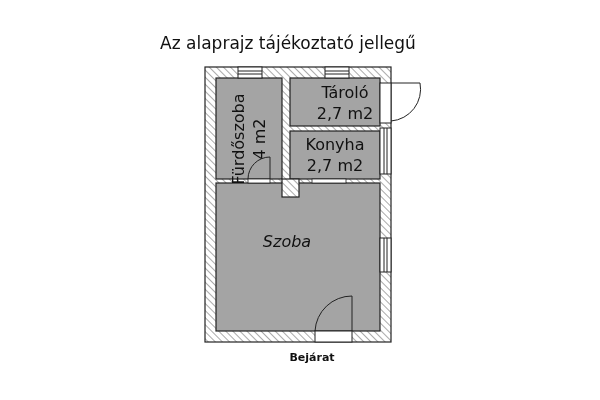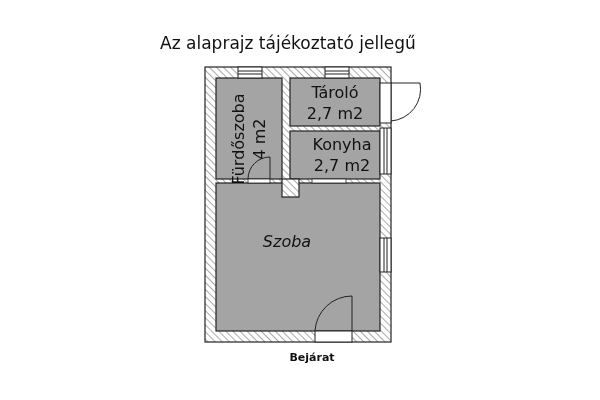--- a/index.html
+++ b/index.html
@@ -69,26 +69,26 @@
     <rect x="315" y="331" width="37" height="11" fill="#fff" stroke="#222" stroke-width="1"></rect>
     <path d="M315 331 A 37 37 0 0 1 352 296 L352 331" fill="none" stroke="#222" stroke-width="1"></path>
   </g>
 </svg>
 
 <div class="room-label" style="left:199px; top:118px; width:100px; transform: rotate(-90deg);">
   <div>Fürdőszoba</div>
   <div>4 m2</div>
 </div>
 
-<div class="room-label" style="left:290px; top:82px; width:90px;text-align:center;">
+<div class="room-label" style="left:300px; top:82px; width:90px;text-align:center;">
   <div>Tároló</div>
   <div>2,7 m2</div>
 </div>
 
-<div class="room-label" style="left:290px; top:134px; width:90px;margin-left:7px;">
+<div class="room-label" style="left:290px; top:134px; width:90px;">
   <div>Konyha</div>
   <div>2,7 m2</div>
 </div>
 
 <div class="room-label" style="left:237px; top:231px; width:100px;font-style:italic;">
   <div>Szoba</div>
 </div>
 
 <div class="entrance">Bejárat</div>
 

